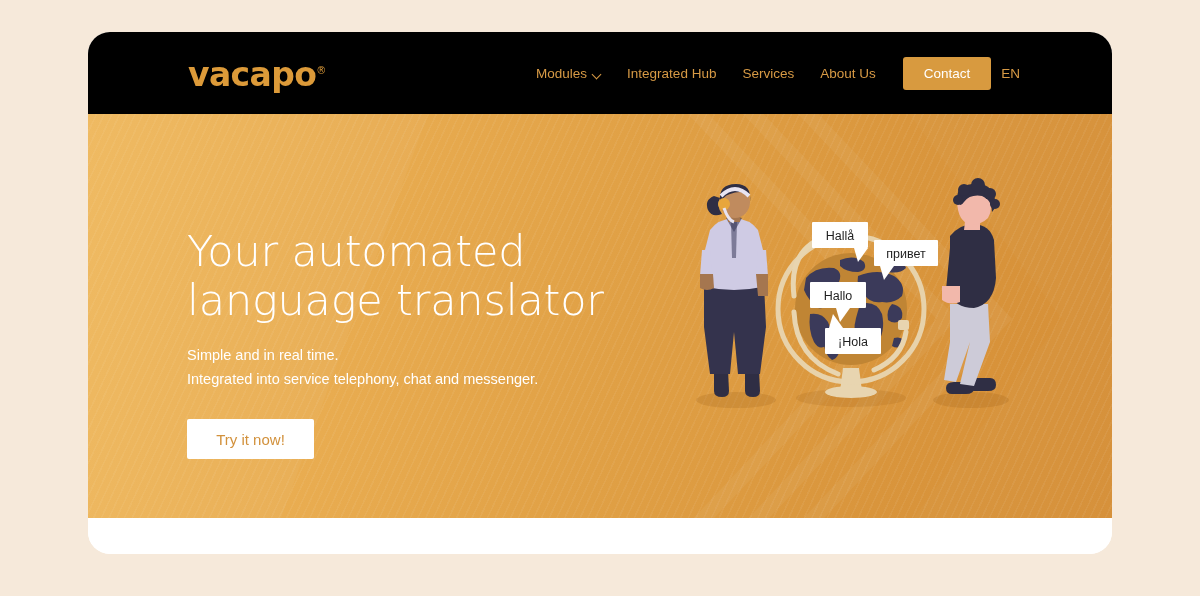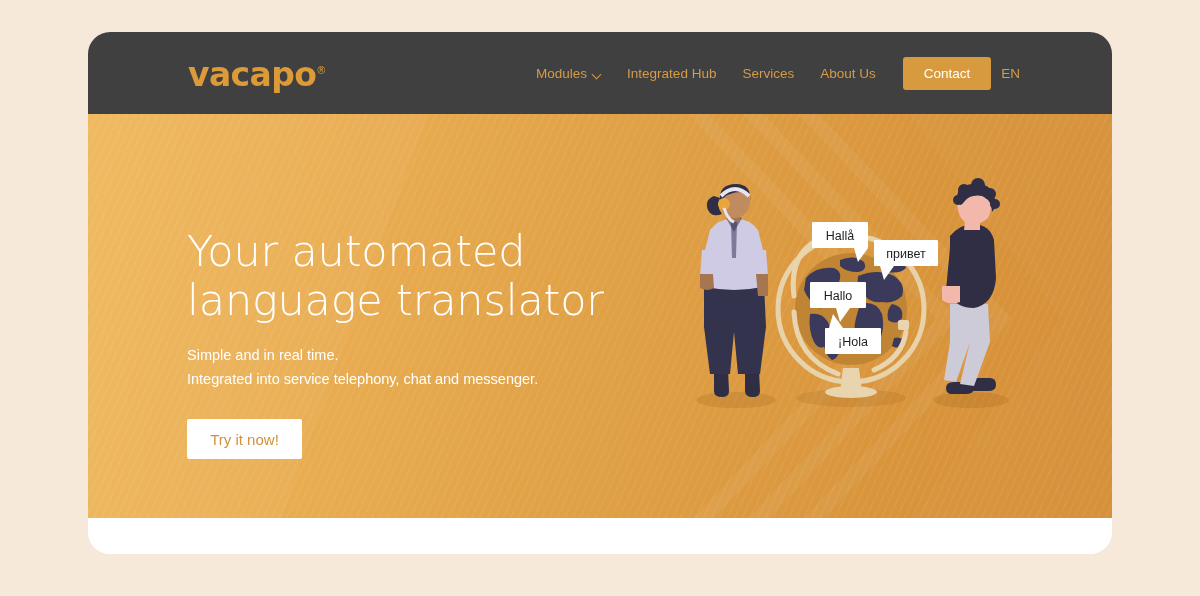--- a/index.html
+++ b/index.html
@@ -27,21 +27,21 @@
     border-radius: 22px;
     overflow: hidden;
   }
 
   
   .site-header {
     position: absolute;
     left: 0; top: 0;
     width: 100%;
     height: 84px;
-    background: #404040;
+    background: #000000;
     display: flex;
     align-items: center;
   }
 
   .brand-logo {
     position: absolute;
     left: 100px;
     top: 26px;
     font-family: "DejaVu Sans", sans-serif;
     font-size: 33px;
@@ -205,21 +205,21 @@
     color: #d2913c;
     font-size: 15px;
     font-family: inherit;
     border: none;
     border-radius: 2px;
     cursor: pointer;
     text-align: center;
     line-height: 1;
   }
   .btn-video { width: 147px; height: 40px; }
-  .btn-try   { width: 115px; height: 40px; }
+  .btn-try   { width: 127px; height: 40px; }
 
   
   .hero-illustration {
     position: absolute;
     left: 600px;
     top: 78px;
     width: 360px;
     height: 240px;
   }
   .hero-illustration svg { display: block; width: 100%; height: 100%; overflow: visible; }

